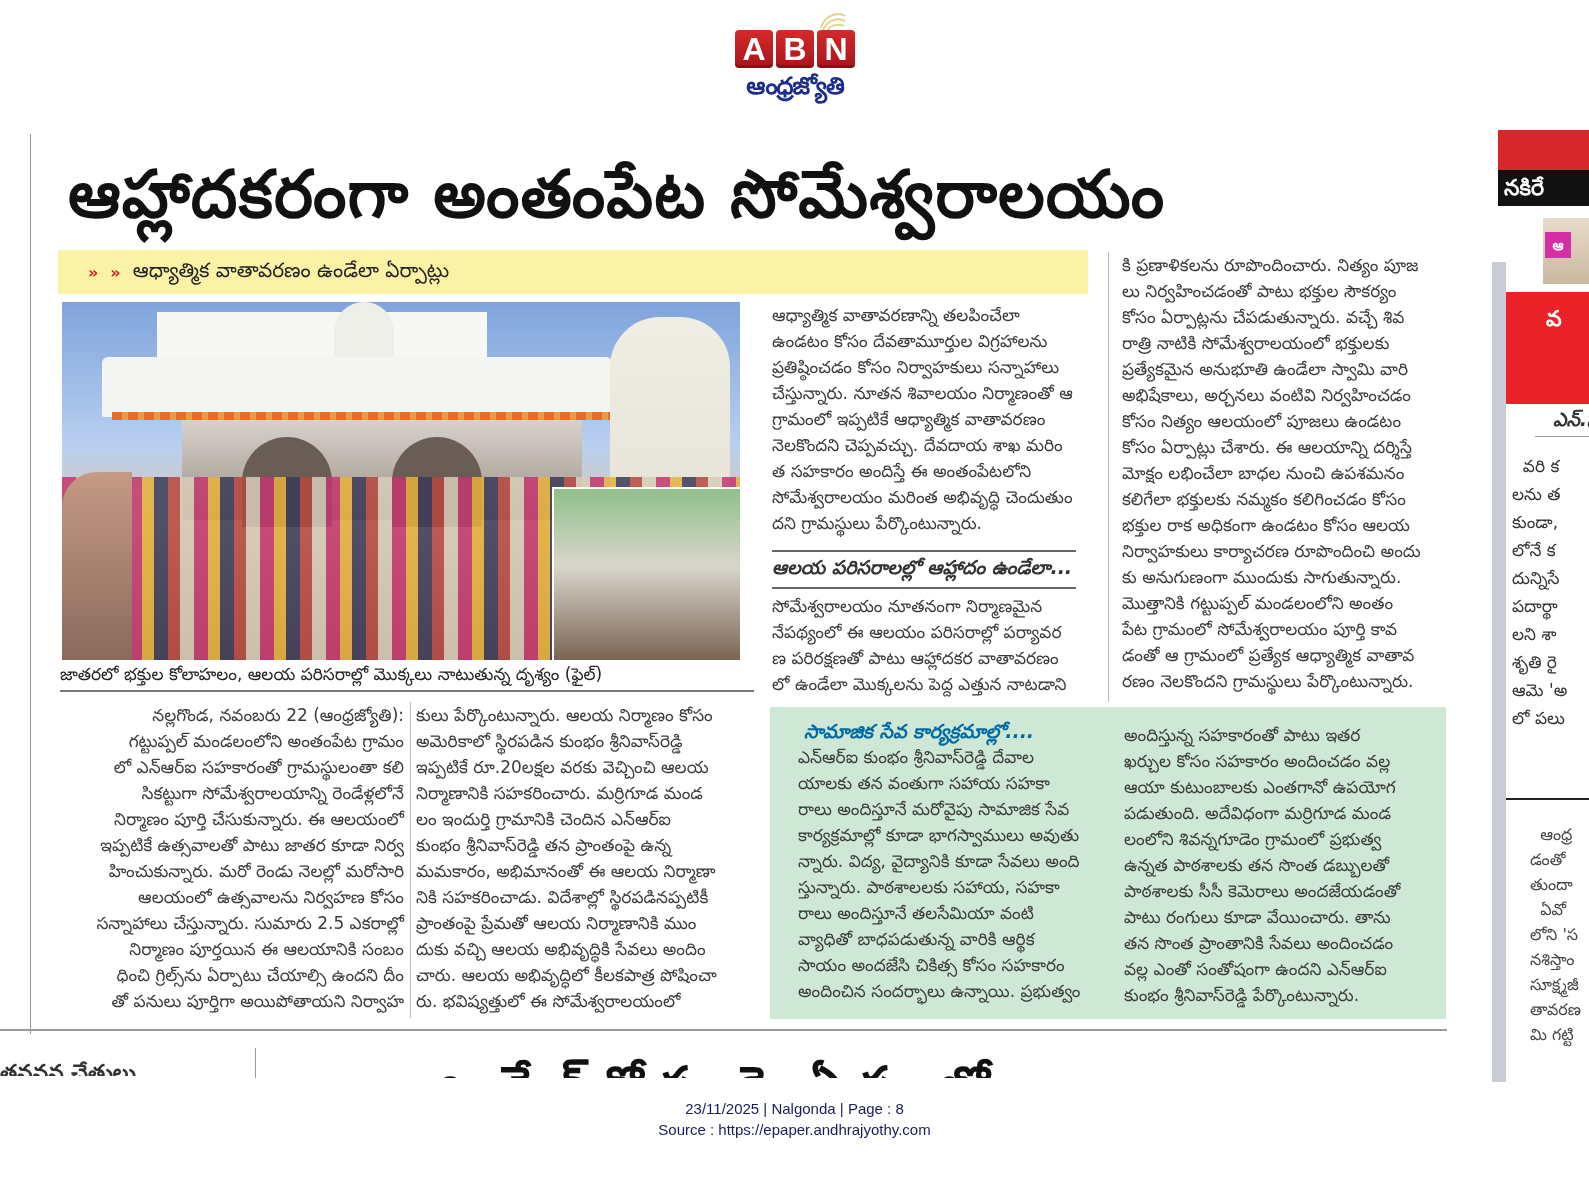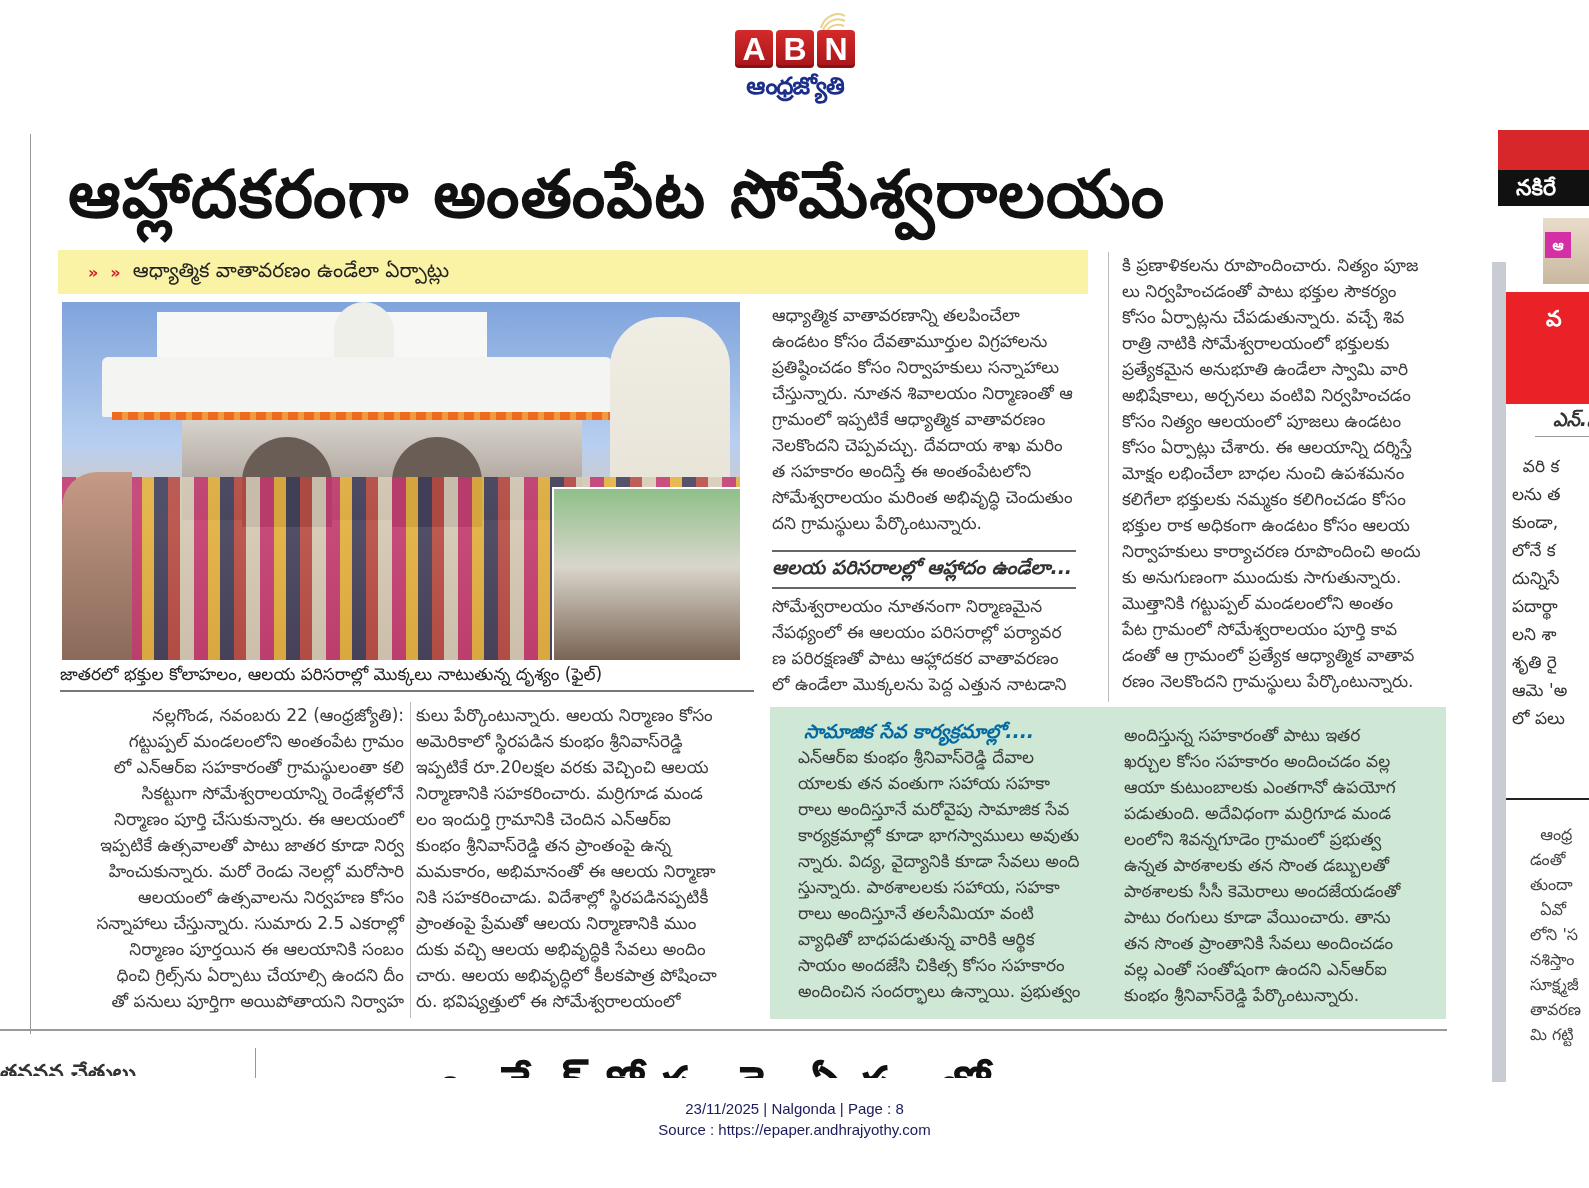--- a/index.html
+++ b/index.html
@@ -60,21 +60,21 @@
   .col5 { left: 798px; top: 614px; width: 300px; }
   .col6 { left: 1124px; top: 592px; width: 300px; }
 
   .bottom-rule { position: absolute; left: 0; top: 899px; width: 1447px; height: 2px; background: #9a9a9a; }
   .next-story-left { position: absolute; left: 0; top: 928px; font-size: 22px; font-weight: bold; color: #333; white-space: nowrap; overflow: hidden; height: 18px; line-height: 30px; }
   .next-story-sep { position: absolute; left: 255px; top: 918px; width: 1px; height: 30px; background: #999; }
   .next-story-head { position: absolute; left: 440px; top: 925px; font-size: 50px; font-weight: bold; color: #111; white-space: nowrap; height: 23px; overflow: hidden; line-height: 60px; }
 
   
   .side-red-top { position: absolute; left: 1498px; top: 0; width: 91px; height: 40px; background: #d8272a; }
-  .side-black { position: absolute; left: 1498px; top: 40px; width: 91px; height: 36px; background: #111; color: #fff; font-size: 22px; font-weight: bold; padding-left: 18px; line-height: 36px; white-space: nowrap; overflow: hidden; }
+  .side-black { position: absolute; left: 1498px; top: 40px; width: 91px; height: 36px; background: #111; color: #fff; font-size: 22px; font-weight: bold; padding-left: 6px; line-height: 36px; white-space: nowrap; overflow: hidden; }
   .side-thumb { position: absolute; left: 1543px; top: 88px; width: 46px; height: 66px; background: linear-gradient(#e9dccb, #c9b89f); }
   .side-thumb .glyph { position: absolute; left: 2px; top: 14px; width: 26px; height: 26px; background: #d42fa5; color: #fff; font-size: 14px; text-align: center; line-height: 26px; font-weight: bold; }
   .side-frame { position: absolute; left: 1492px; top: 132px; width: 14px; height: 820px; background: #c9ccd2; }
   .side-red { position: absolute; left: 1506px; top: 162px; width: 83px; height: 112px; background: #ea2127; }
   .side-red .t { color: #fff; font-size: 22px; font-weight: bold; position: absolute; left: 40px; top: 14px; }
   .side-sub { position: absolute; left: 1512px; top: 278px; font-size: 19px; font-weight: bold; font-style: italic; color: #333; white-space: nowrap; margin-left: 41px; }
   .side-sub-rule { position: absolute; left: 1535px; top: 306px; width: 54px; height: 1px; background: #999; }
   .side-text { position: absolute; left: 1512px; top: 322px; width: 77px; overflow: hidden; font-size: 17px; line-height: 28px; color: #333; white-space: pre; }
   .side-rule2 { position: absolute; left: 1506px; top: 668px; width: 83px; height: 2px; background: #222; }
   .side-text2 { position: absolute; left: 1512px; top: 692px; width: 77px; overflow: hidden; font-size: 16px; line-height: 25px; color: #444; white-space: pre; margin-left: 18px; }

